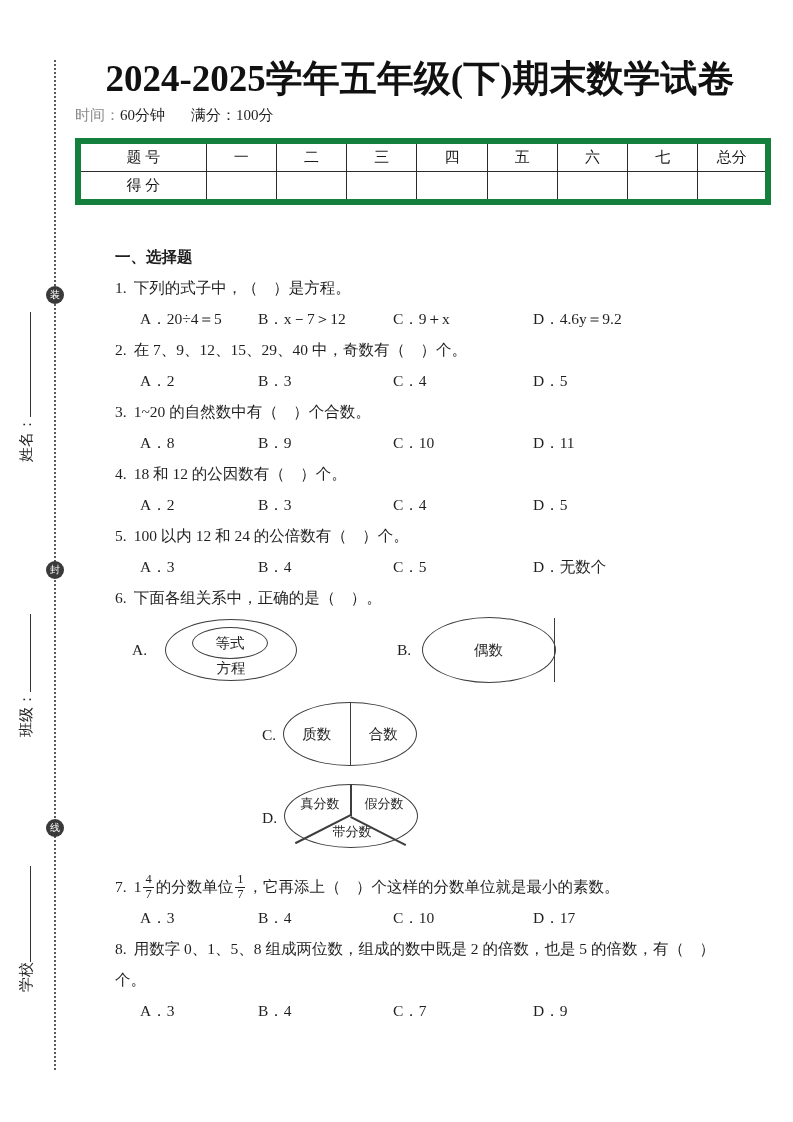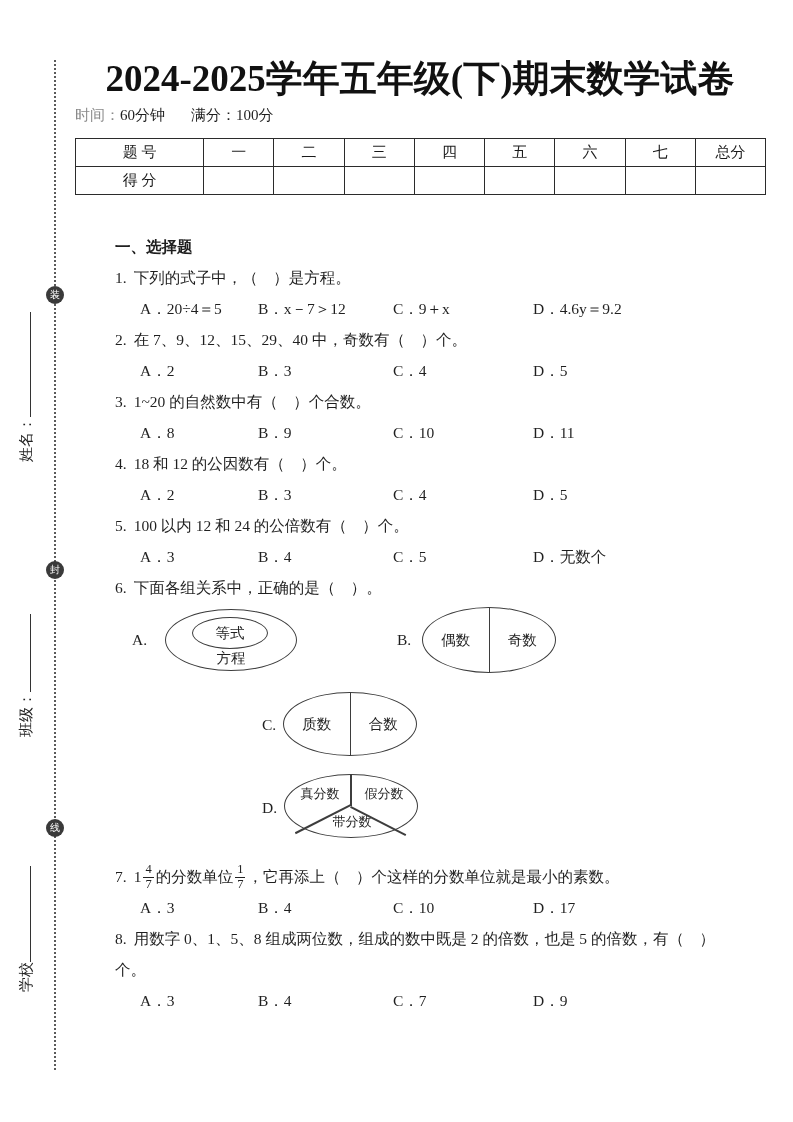--- a/index.html
+++ b/index.html
@@ -39,21 +39,21 @@
   .title {
     margin:58px 0 0 0; text-align:center; font-size:37px; font-weight:700;
     letter-spacing:0px; line-height:42px; color:#111; white-space:nowrap;
   }
   .meta { margin-top:6px; text-align:left; font-size:15px; height:20px; }
   .meta .dim { color:#8a8a8a; }
   .meta .gap { display:inline-block; width:26px; }
 
   table.score-table {
     margin-top:12px; width:690px; border-collapse:collapse;
-    border:1px solid #15803d; table-layout:fixed;
+    border:6px solid #15803d; table-layout:fixed;
   }
   table.score-table td {
     border:1px solid #2b2b2b; height:27px; text-align:center;
     font-size:15px; color:#1a1a1a; padding:0;
   }
 
   .main { padding-left:40px; padding-right:6px; font-size:15.5px; }
   .section-title { margin-top:42px; font-weight:700; line-height:20px; margin-bottom:11px; }
   .qrow { line-height:20px; margin-bottom:11px; white-space:nowrap; }
   .qnum { margin-right:7px; }
@@ -237,21 +237,20 @@
         <div class="ellipse ell-a">
           <div class="ell-a-inner">
             <span>等式</span>
           </div>
           <div class="ell-a-outer-label">方程</div>
         </div>
 
         <span class="dletter" style="left:282px; top:32px;">B.</span>
         <div class="ellipse ell-b ell-split">
           <div class="cell first">偶数</div>
-          <div class="cell">奇数</div>
         </div>
 
         <span class="dletter" style="left:147px; top:117px;">C.</span>
         <div class="ellipse ell-c ell-split">
           <div class="cell first">质数</div>
           <div class="cell">合数</div>
         </div>
 
         <span class="dletter" style="left:147px; top:200px;">D.</span>
         <div class="ellipse ell-d">

